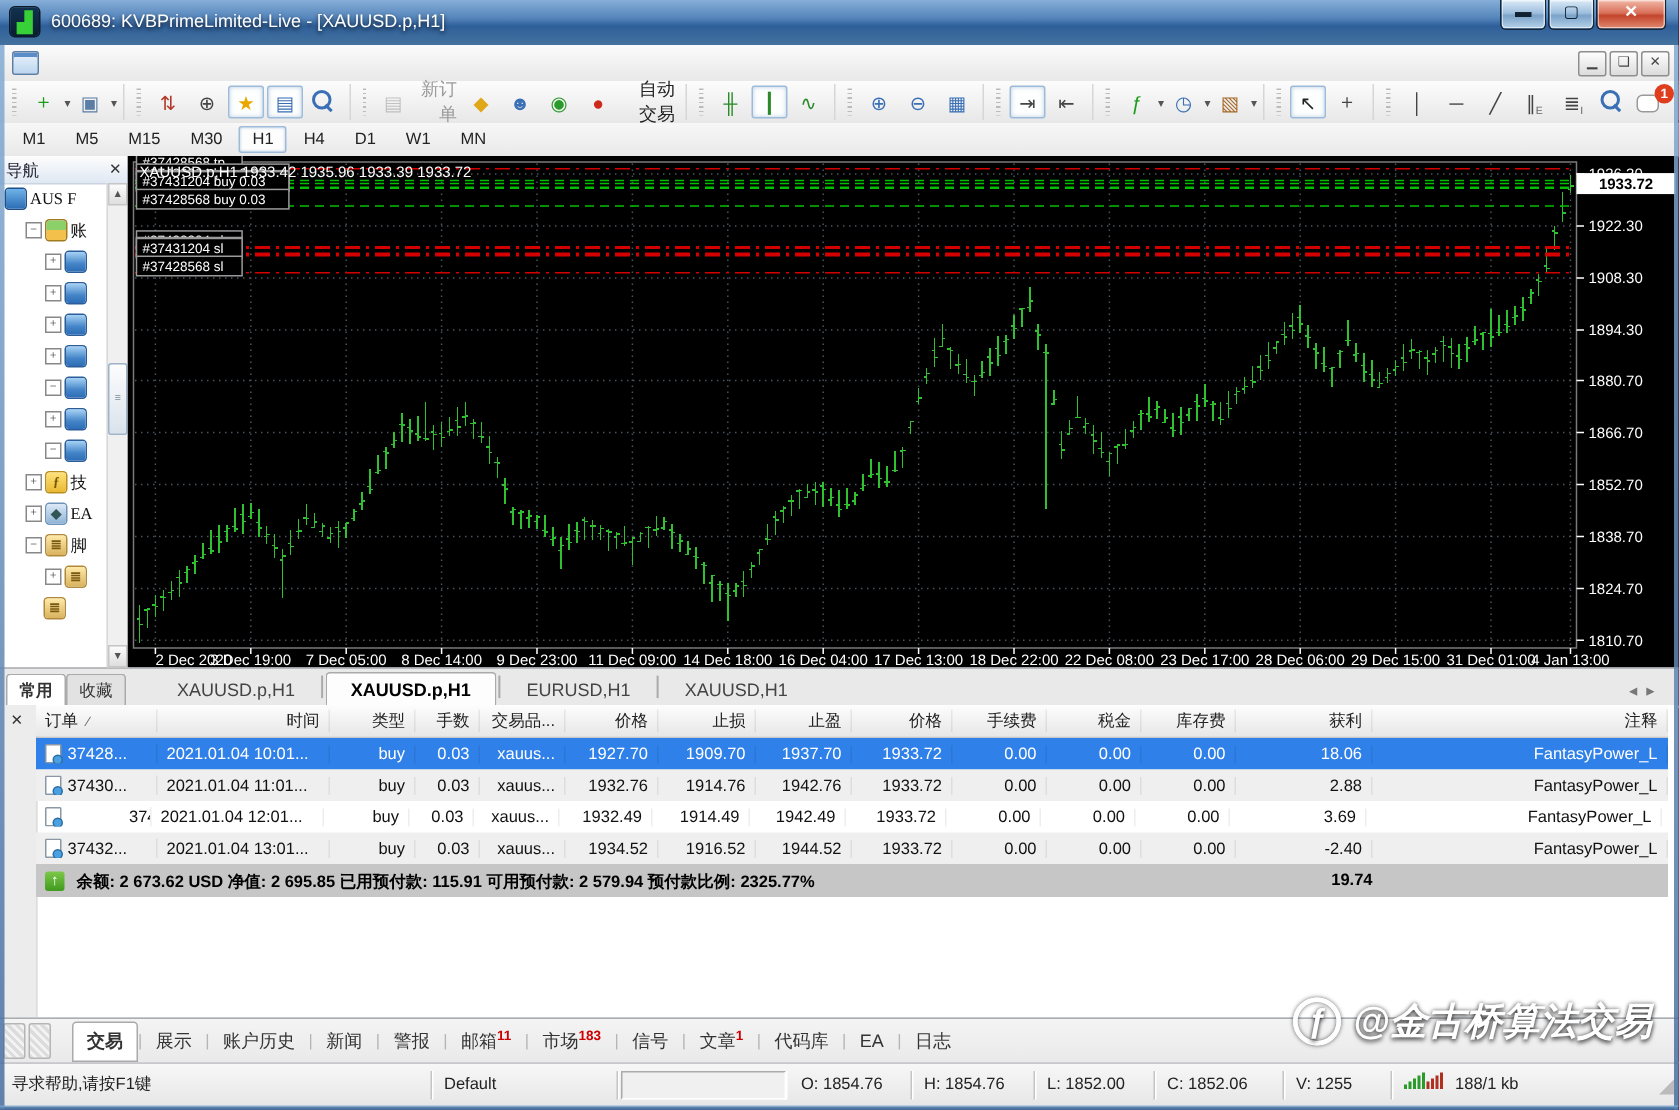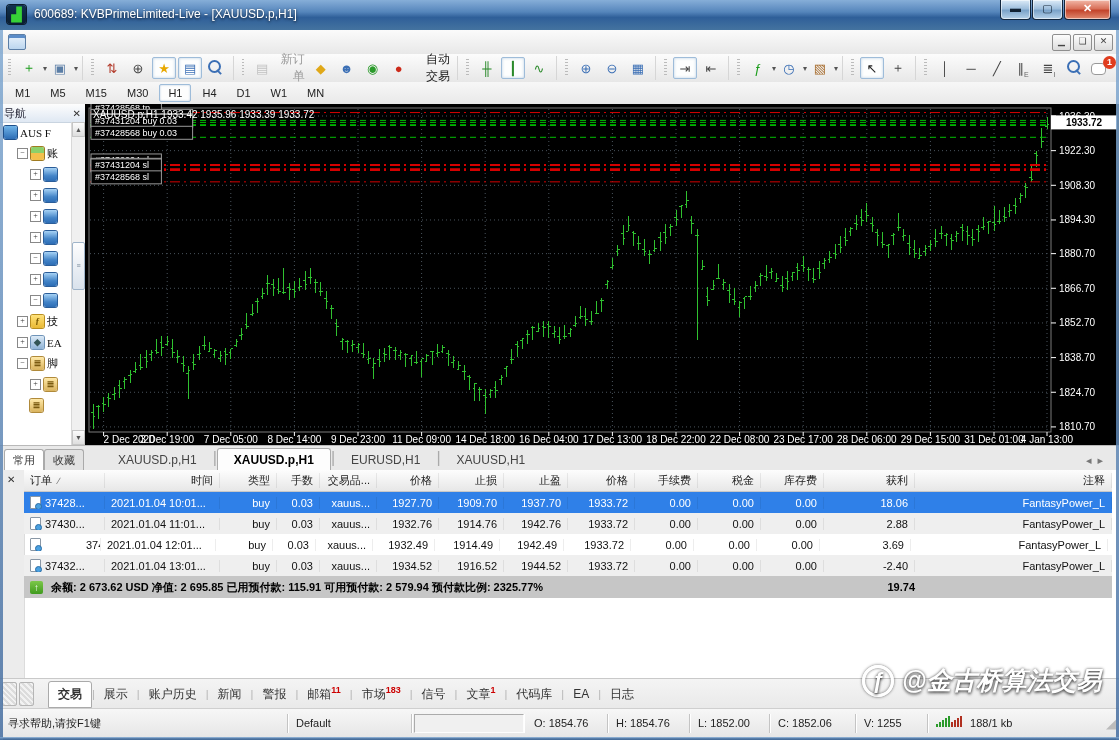--- a/index.html
+++ b/index.html
@@ -72,21 +72,21 @@
   .nico.scripts,.nico.script{background:linear-gradient(#ffe9a8,#d9b35e);box-shadow:0 0 0 1px #b08a3a;color:#7a5a10;}
   .nscroll{position:absolute;right:0;top:18px;width:13px;bottom:0;background:#f0f0f0;border-left:1px solid #d8d8d8;}
   .narr{height:13px;font-size:7px;text-align:center;line-height:13px;color:#555;background:linear-gradient(#fcfcfc,#dedede);border:1px solid #c6c6c6;}
   .narr.b{position:absolute;bottom:0;left:0;right:0;}
   .nthumb{position:absolute;left:0;right:0;top:120px;height:46px;background:linear-gradient(#fdfdfd,#d9e2ec);
     border:1px solid #9fb4c9;border-radius:2px;font-size:7px;color:#789;text-align:center;line-height:46px;}
   
   .tabsrow{left:0;top:445px;width:1119px;height:25px;background:#e9e9e9;border-top:1px solid #b9b9b9;border-bottom:1px solid #cfcfcf;display:flex;align-items:flex-end;}
   .navtabs{width:88px;display:flex;padding-left:4px;}
   .ntab{font-size:11px;padding:3px 8px;border:1px solid #aaa;border-bottom:none;background:#e2e2e2;color:#333;border-radius:3px 3px 0 0;white-space:nowrap;}
-  .ntab.active{background:#fff;font-weight:normal;text-align:center;}
+  .ntab.active{background:#fff;font-weight:bold;text-align:center;}
   .ctabs{display:flex;align-items:flex-end;margin-left:10px;}
   .ctab{font-size:12px;color:#444;padding:4px 16px;border-radius:3px 3px 0 0;white-space:nowrap;}
   .ctab.active{background:#fdfdfd;border:1px solid #aaa;border-bottom:none;font-weight:bold;color:#000;}
   .ctab-sep{color:#aaa;padding:4px 0;}
   .tab-arrows{margin-left:auto;padding:4px 10px;color:#777;font-size:11px;letter-spacing:6px;}
   
   .toolbox{left:0;top:470px;width:1119px;height:208px;background:#fff;}
   .tb-strip{position:absolute;left:0;top:0;width:24px;height:208px;background:#ececec;border-right:1px solid #dcdcdc;}
   .tb-x{position:absolute;left:7px;top:4px;font-size:10px;color:#333;}
   .ttable{position:absolute;left:24px;top:0;width:1088px;}

